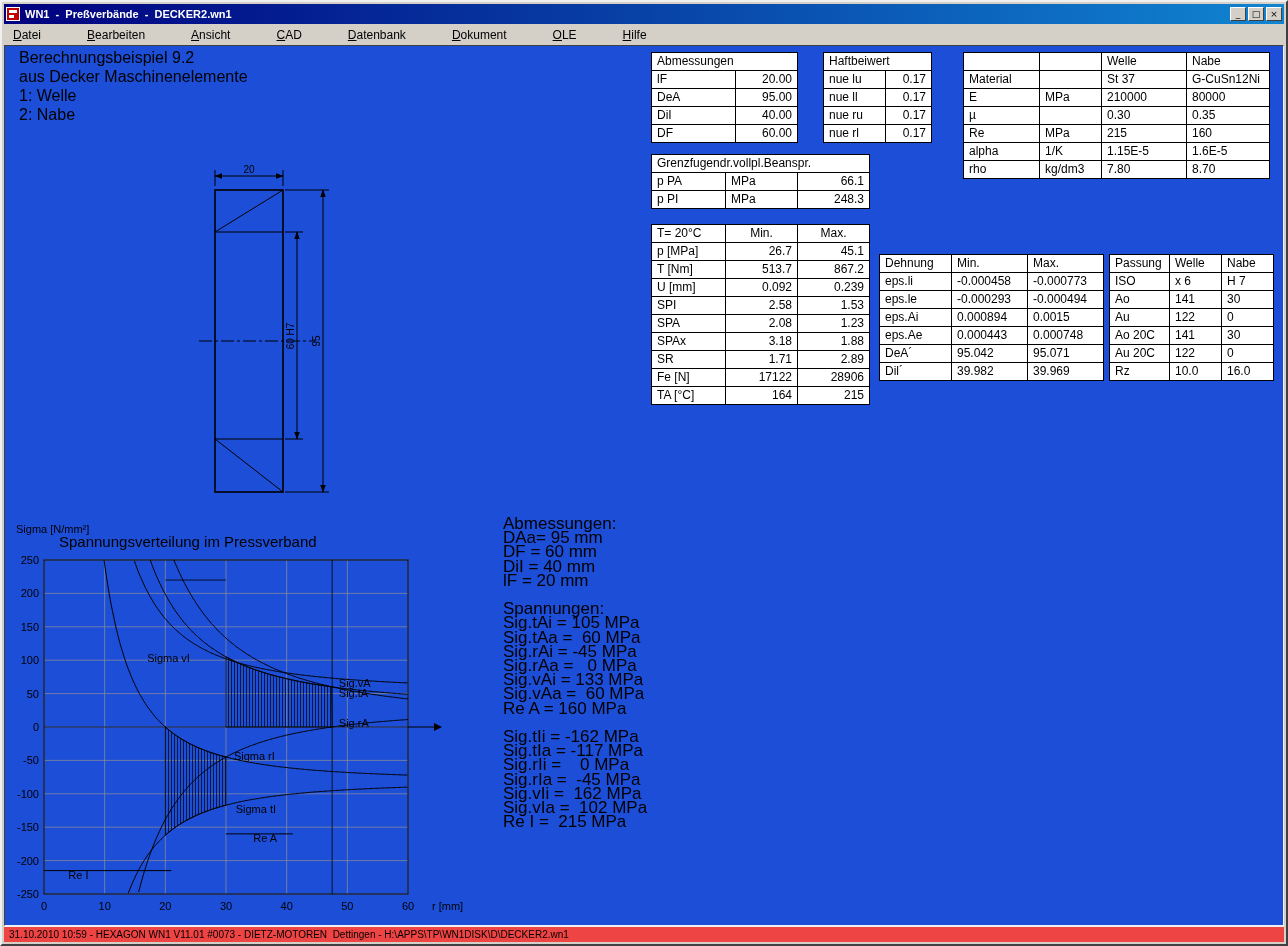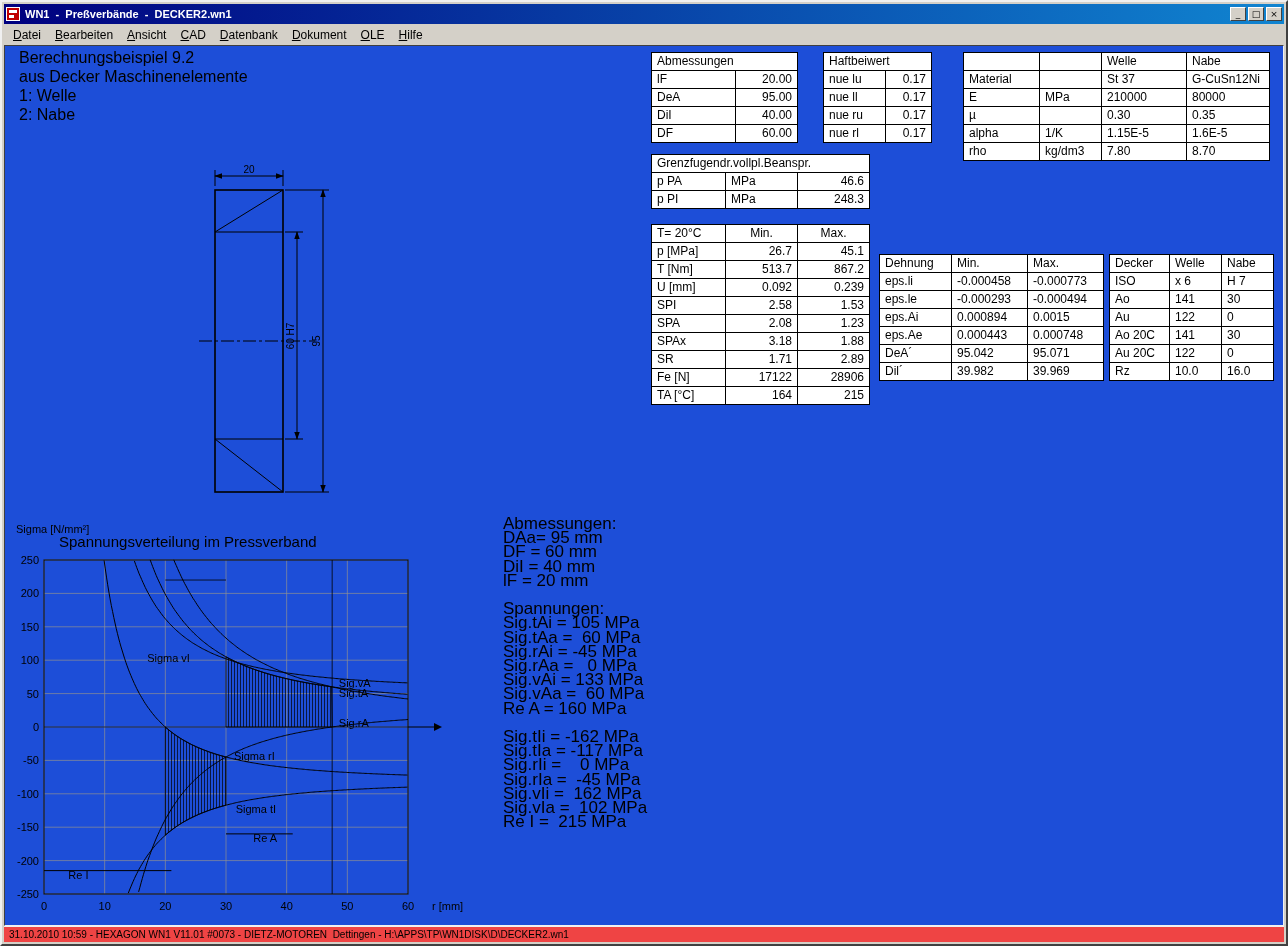--- a/index.html
+++ b/index.html
@@ -14,21 +14,21 @@
               position:relative; flex:0 0 14px; }
   .app-icon::before { content:""; position:absolute; left:2px; top:2px; width:8px; height:3px; background:#fff; }
   .app-icon::after  { content:""; position:absolute; left:2px; bottom:2px; width:5px; height:3px; background:#fff; }
   .title-text { font-size:11px; font-weight:bold; margin-left:5px; flex:1;
                 white-space:pre; overflow:hidden; }
   .win-buttons { display:flex; gap:2px; }
   .winbtn { width:16px; height:14px; font-size:9px; line-height:11px; text-align:center;
             background:#d4d0c8; color:#000; border:1px solid; padding:0;
             border-color:#fff #404040 #404040 #fff; font-family:"DejaVu Sans", sans-serif; }
   .menubar { height:21px; flex:0 0 21px; display:flex; align-items:center;
-             font-size:12px; padding-left:2px; background:#d4d0c8; }
+             font-size:12px; padding-left:2px; background:#d4d0c8;gap:32px; }
   .menu-item { display:inline-block; padding:2px 7px; cursor:default; }
   .menu-item::first-letter { text-decoration:underline; }
   .client { position:relative; flex:1; background:#1d4ed8;
             border:1px solid; border-color:#404040 #f0f0f0 #f0f0f0 #404040; overflow:hidden; }
   .statusbar { height:16px; flex:0 0 16px; display:flex; align-items:center;
                font-size:10px; padding:0 5px; background:#ef4444;
                border-top:1px solid #f0f0f0; white-space:pre; overflow:hidden; }
   .heading { position:absolute; left:14px; top:2px; font-size:16px; line-height:19px; color:#000; }
   .tbl { position:absolute; border-collapse:collapse; background:#fff; table-layout:fixed;
          font-size:12px; color:#000; }
@@ -167,20 +167,26 @@
             <td>210000</td>
             <td>80000</td>
           </tr>
           <tr>
             <td>µ</td>
             <td></td>
             <td>0.30</td>
             <td>0.35</td>
           </tr>
           <tr>
+            <td>Re</td>
+            <td>MPa</td>
+            <td>215</td>
+            <td>160</td>
+          </tr>
+          <tr>
             <td>alpha</td>
             <td>1/K</td>
             <td>1.15E-5</td>
             <td>1.6E-5</td>
           </tr>
           <tr>
             <td>rho</td>
             <td>kg/dm3</td>
             <td>7.80</td>
             <td>8.70</td>
@@ -196,21 +202,21 @@
         </colgroup>
       <thead>
           <tr>
             <th colspan="3">Grenzfugendr.vollpl.Beanspr.</th>
           </tr>
         </thead>
       <tbody>
           <tr>
             <td>p PA</td>
             <td>MPa</td>
-            <td>46.6</td>
+            <td>66.1</td>
           </tr>
           <tr>
             <td>p PI</td>
             <td>MPa</td>
             <td>248.3</td>
           </tr>
         </tbody>
     </table>
 
     <table class="tbl align-r23 t20" style="left:646px; top:178px; width:218px">
@@ -323,21 +329,21 @@
     </table>
 
     <table class="tbl" style="left:1104px; top:208px; width:164px">
       <colgroup>
           <col style="width:60px">
           <col style="width:52px">
           <col style="width:52px">
         </colgroup>
       <thead>
           <tr>
-            <th>Decker</th>
+            <th>Passung</th>
             <th>Welle</th>
             <th>Nabe</th>
           </tr>
         </thead>
       <tbody>
           <tr>
             <td>ISO</td>
             <td>x 6</td>
             <td>H 7</td>
           </tr>

